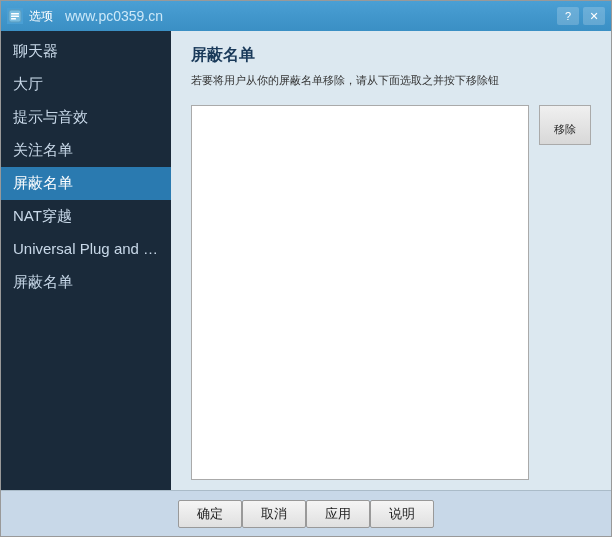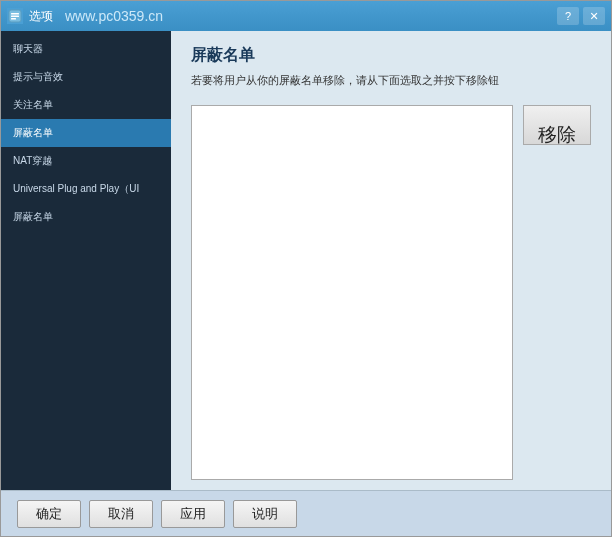--- a/index.html
+++ b/index.html
@@ -92,21 +92,21 @@
       width: 170px;
       background: #1a2a3a;
       flex-shrink: 0;
       padding-top: 4px;
     }
 
     .sidebar-item {
       padding: 7px 12px;
       color: #c8d8e8;
       cursor: pointer;
-      font-size: 10px;
+      font-size: 15px;
       white-space: nowrap;
       overflow: hidden;
       text-overflow: ellipsis;
     }
 
     .sidebar-item.active {
       background: #2a7ab0;
       color: white;
     }
 
@@ -154,33 +154,32 @@
       border: 1px solid #aaa;
       min-height: 200px;
     }
 
     .remove-btn {
       height: 40px;
       padding: 16px 14px;
       background: linear-gradient(to bottom, #f0f0f0, #d8d8d8);
       border: 1px solid #aaa;
       cursor: pointer;
-      font-size: 19px;
+      font-size: 11px;
       color: #222;
       white-space: nowrap;
     }
 
     .footer {
       height: 46px;
       background: #c8d8e8;
       display: flex;
       align-items: center;
-      justify-content: flex-start;
+      justify-content: center;
       padding: 0 16px;
-      gap: 8px;
       border-top: 1px solid #aabbc8;
       flex-shrink: 0;
     }
 
     .footer-btn {
       height: 28px;
       padding: 0 18px;
       background: linear-gradient(to bottom, #f5f5f5, #e0e0e0);
       border: 1px solid #999;
       cursor: pointer;
@@ -211,20 +210,21 @@
     <div class="title-bar-controls">
       <button class="title-btn">?</button>
       <button class="title-btn close">✕</button>
     </div>
   </div>
 
   <div class="content-area">
 
     <div class="sidebar">
     <div class="sidebar-item">聊天器</div>
+        <div class="sidebar-item">大厅</div>
         <div class="sidebar-item">提示与音效</div>
         <div class="sidebar-item">关注名单</div>
         <div class="sidebar-item active">屏蔽名单</div>
         <div class="sidebar-item">NAT穿越</div>
         <div class="sidebar-item">Universal Plug and Play（UI</div>
         <div class="sidebar-item">屏蔽名单</div>
       </div>
 
     <div class="main-panel">
       <div class="panel-header">

